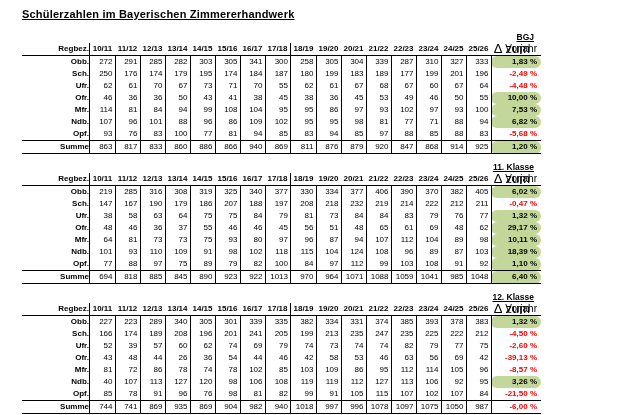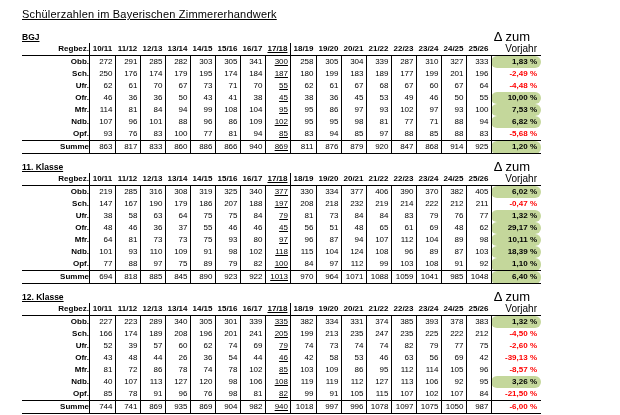--- a/index.html
+++ b/index.html
@@ -7,36 +7,37 @@
     width: 620px; height: 415px;
     background: #fff;
     overflow: hidden;
     font-family: "Liberation Sans", sans-serif;
     color: #000;
   }
   .page { padding: 8px 0 0 22px; }
 
   .title {
     font-size: 11px;
-    font-weight: normal;
+    font-weight: bold;
     text-decoration: underline;
     line-height: 13px;
     letter-spacing: 0.2px;
   }
 
   .table-block { width: 512px; }
   .table-block.first { margin-top: 10px; }
   .table-block.next  { margin-top: 7px; }
 
   .block-head {
     display: flex;
     justify-content: space-between;
     align-items: flex-end;
     height: 12px;
     line-height: 12px;
+    flex-direction: column;
   }
   .section-label {
     font-size: 8.5px;
     font-weight: bold;
     text-decoration: underline;
   }
   .delta-head1 {
     font-size: 13px;
     padding-right: 4px;
   }
@@ -65,21 +66,21 @@
     border-right: 1.5px solid #000;
   }
   th.delta-th {
     width: 46px;
     font-weight: normal;
     font-size: 10px;
     padding-right: 4px;
   }
   thead tr { border-bottom: 1.5px solid #000; }
   td.val { width: 25px; border-right: 1px solid #000; }
-  .divider { border-right: 1.5px solid #000 !important; text-decoration: underline; }
+  .divider { border-right: 1.5px solid #000 !important; }
   tr.sum td { border-top: 1.5px solid #000; border-bottom: 1.5px solid #000; }
   td.delta {
     font-weight: bold;
     padding-right: 4px;
     border-radius: 6px;
   }
   td.delta.pos { background: var(--pos-bg, #c4d79b); }
   td.delta.neg { color: var(--neg-tx, #ff0000); }
 </style>
 </head>

